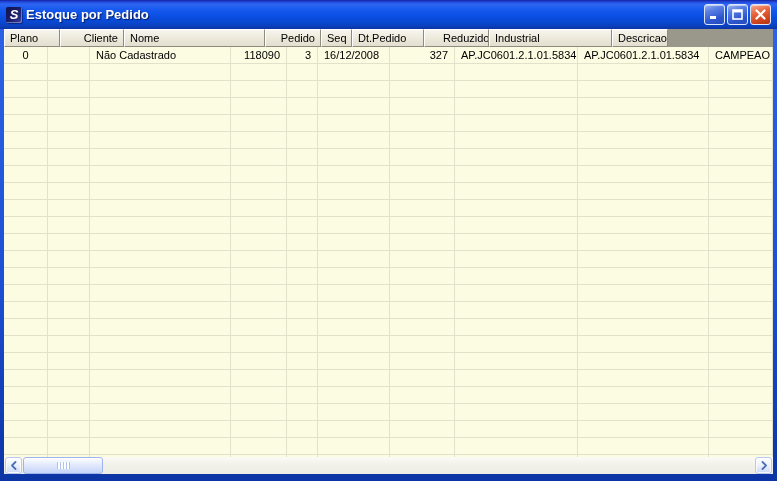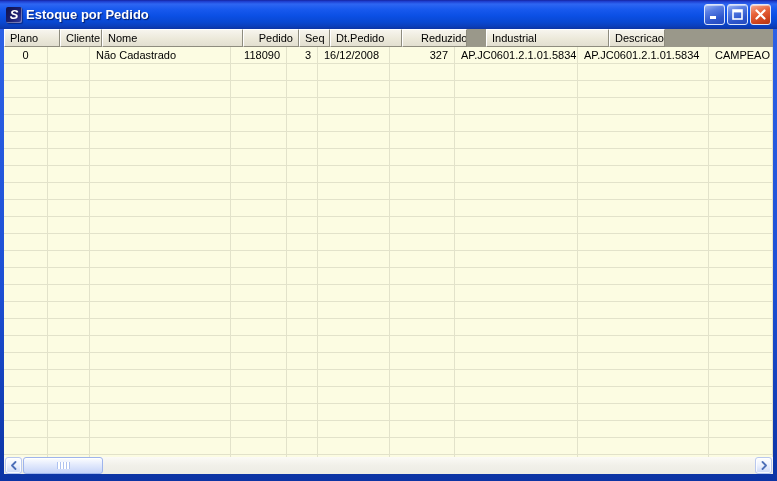--- a/index.html
+++ b/index.html
@@ -124,27 +124,27 @@
           <path d="M1.5 1.5 L9.5 9.5 M9.5 1.5 L1.5 9.5" stroke="#FFFFFF" stroke-width="2.2" stroke-linecap="round"></path>
         </svg>
       </button>
     </div>
   </div>
 
   <div class="client">
     <div class="grid">
       <div class="grid-header" id="grid-header">
           <div class="hcell" style="width: 56px; text-align: left;">Plano</div>
-          <div class="hcell" style="width: 42px; text-align: right;">Cliente</div>
+          <div class="hcell" style="width: 64px; text-align: right;">Cliente</div>
           <div class="hcell" style="width: 141px; text-align: left;">Nome</div>
           <div class="hcell" style="width: 56px; text-align: right;">Pedido</div>
           <div class="hcell" style="width: 31px; text-align: right;">Seq</div>
           <div class="hcell" style="width: 72px; text-align: left;">Dt.Pedido</div>
           <div class="hcell" style="width: 65px;  padding-left: 18px;">Reduzido</div>
-          <div class="hcell" style="width: 123px; text-align: left; margin-left: 19px;">Industrial</div>
+          <div class="hcell" style="width: 123px; text-align: left;">Industrial</div>
           <div class="hcell" style="width: 56px; text-align: left;">Descricao</div>
         </div>
       <div class="grid-rows" id="grid-rows">
           <div class="drow">
             <div class="dcell" style="width: 44px; text-align: center;">0</div>
             <div class="dcell" style="width: 42px; text-align: center;"></div>
             <div class="dcell" style="width: 141px; text-align: left;">Não Cadastrado</div>
             <div class="dcell" style="width: 56px; text-align: right;">118090</div>
             <div class="dcell" style="width: 31px; text-align: right;">3</div>
             <div class="dcell" style="width: 72px; text-align: left;">16/12/2008</div>

